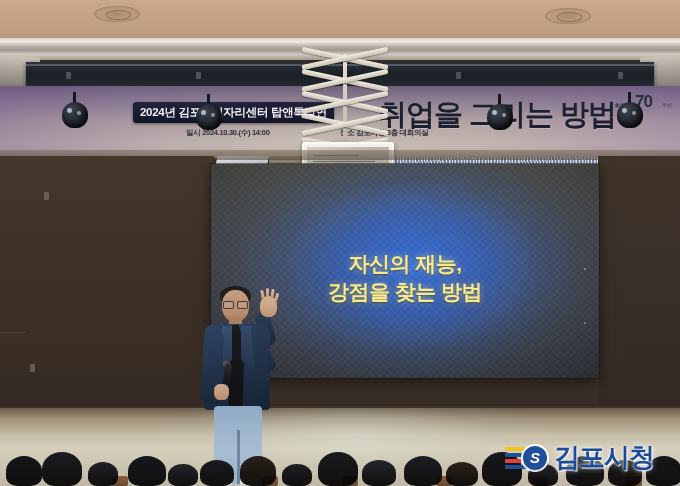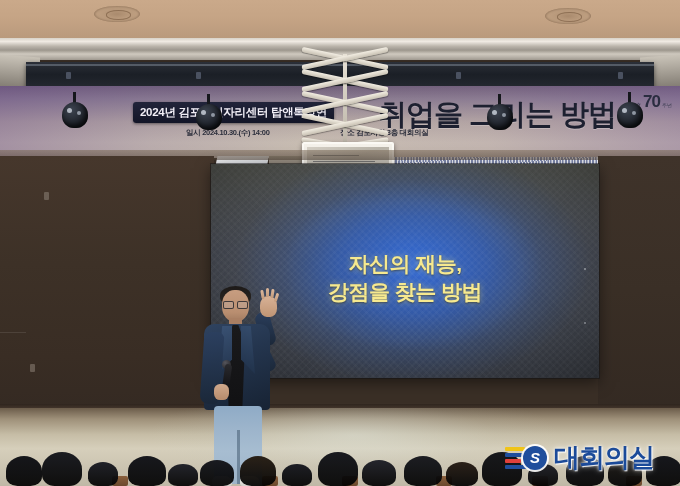--- a/index.html
+++ b/index.html
@@ -124,21 +124,21 @@
     position:absolute;left:0;top:40px;width:680px;height:14px;
     display:flex;align-items:center;
   }
   .sub-item{
     position:absolute;font-size:7.5px;color:#2c2f3c;font-weight:bold;white-space:nowrap;letter-spacing:-.3px;
   }
   .s1{left:186px;}
   .s2{left:340px;}
   .s3{left:470px;}
   .anniv{
-    position:absolute;right:8px;top:6px;display:flex;align-items:baseline;gap:2px;
+    position:absolute;right:8px;top:6px;display:flex;align-items:baseline;gap:10px;
   }
   .anniv .tag{font-size:5px;color:#33364a;font-weight:bold;}
   .anniv .num{font-size:17px;font-weight:bold;color:#2a2d40;letter-spacing:-1px;}
   .anniv .suffix{font-size:5px;color:#33364a;}
 
   
   .lift{
     position:absolute;left:295px;top:54px;width:100px;height:106px;
   }
   .lift .arm{
@@ -560,16 +560,16 @@
       <div class="wm-bars">
           <div class="wm-bar" style="top: 0px; left: 0px; width: 20px; background: rgb(240, 196, 25);"></div>
           <div class="wm-bar" style="top: 6px; left: 0px; width: 24px; background: rgb(31, 78, 156);"></div>
           <div class="wm-bar" style="top: 12px; left: 0px; width: 16px; background: rgb(224, 64, 58);"></div>
           <div class="wm-bar" style="top: 18px; left: 0px; width: 22px; background: rgb(31, 78, 156);"></div>
         </div>
       <div class="wm-circle">
         <span>S</span>
       </div>
     </div>
-    <div class="wm-text">대회의실</div>
+    <div class="wm-text">김포시청</div>
   </div>
 
 </div>
 
 </body></html>

